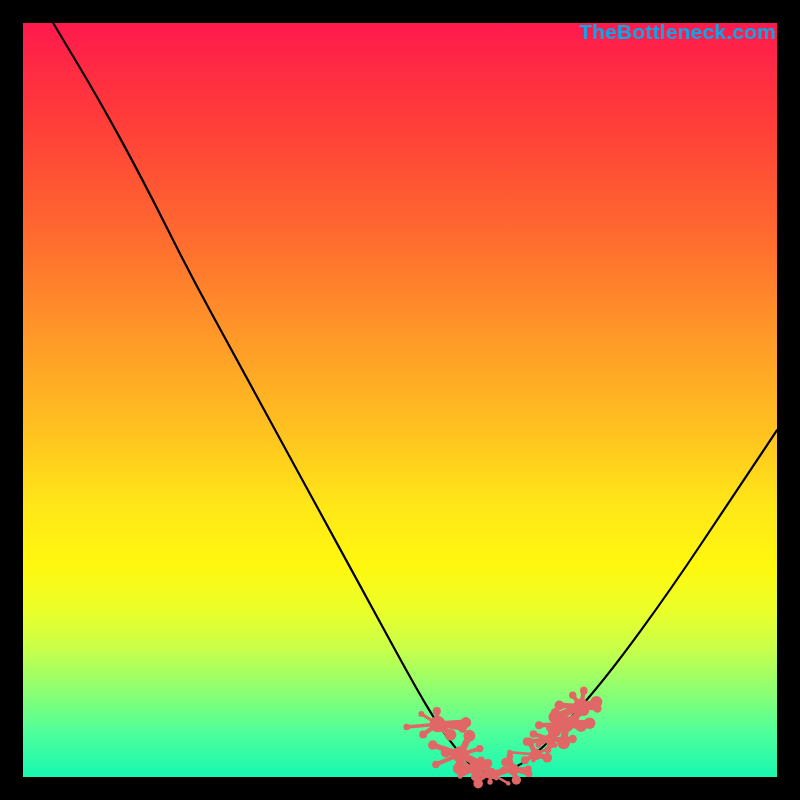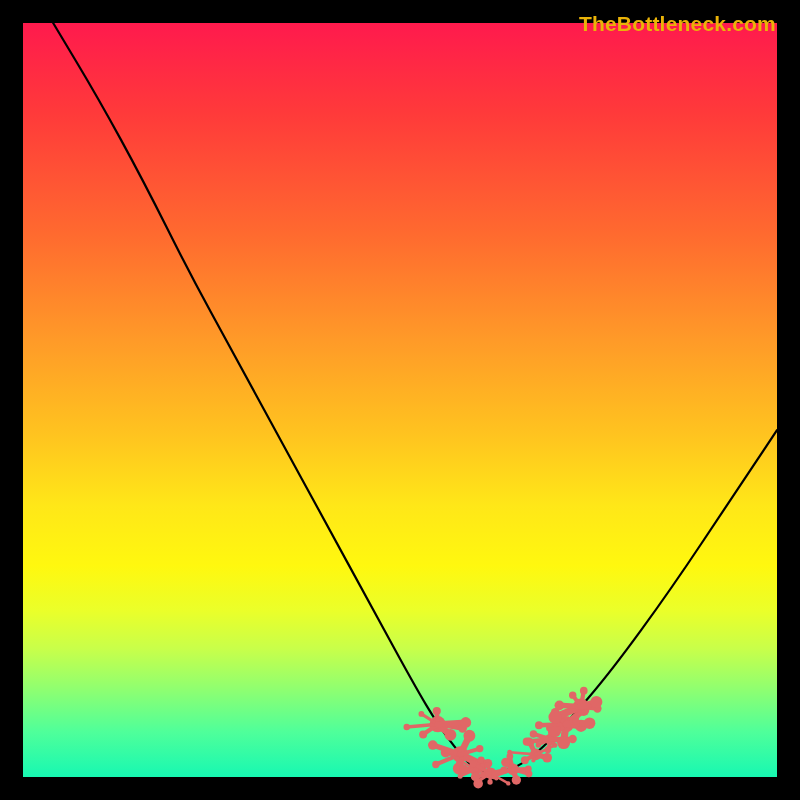--- a/index.html
+++ b/index.html
@@ -26,23 +26,23 @@
       #ffe718 64%,
       #fff80f 72%,
       #eaff2a 78%,
       #c8ff4a 83%,
       #93ff6e 88%,
       #4fff9a 94%,
       #17f8b2 100%);
   }
   .watermark {
     position: absolute;
-    top: 12px;
+    top: 20px;
     right: 24px;
-    color: #eab308;
+    color: #0ea5e9;
     font-size: 21px;
     font-weight: 600;
     letter-spacing: 0.2px;
     z-index: 5;
   }
   svg.plot {
     position: absolute;
     left: 0;
     top: 0;
     width: 754px;

